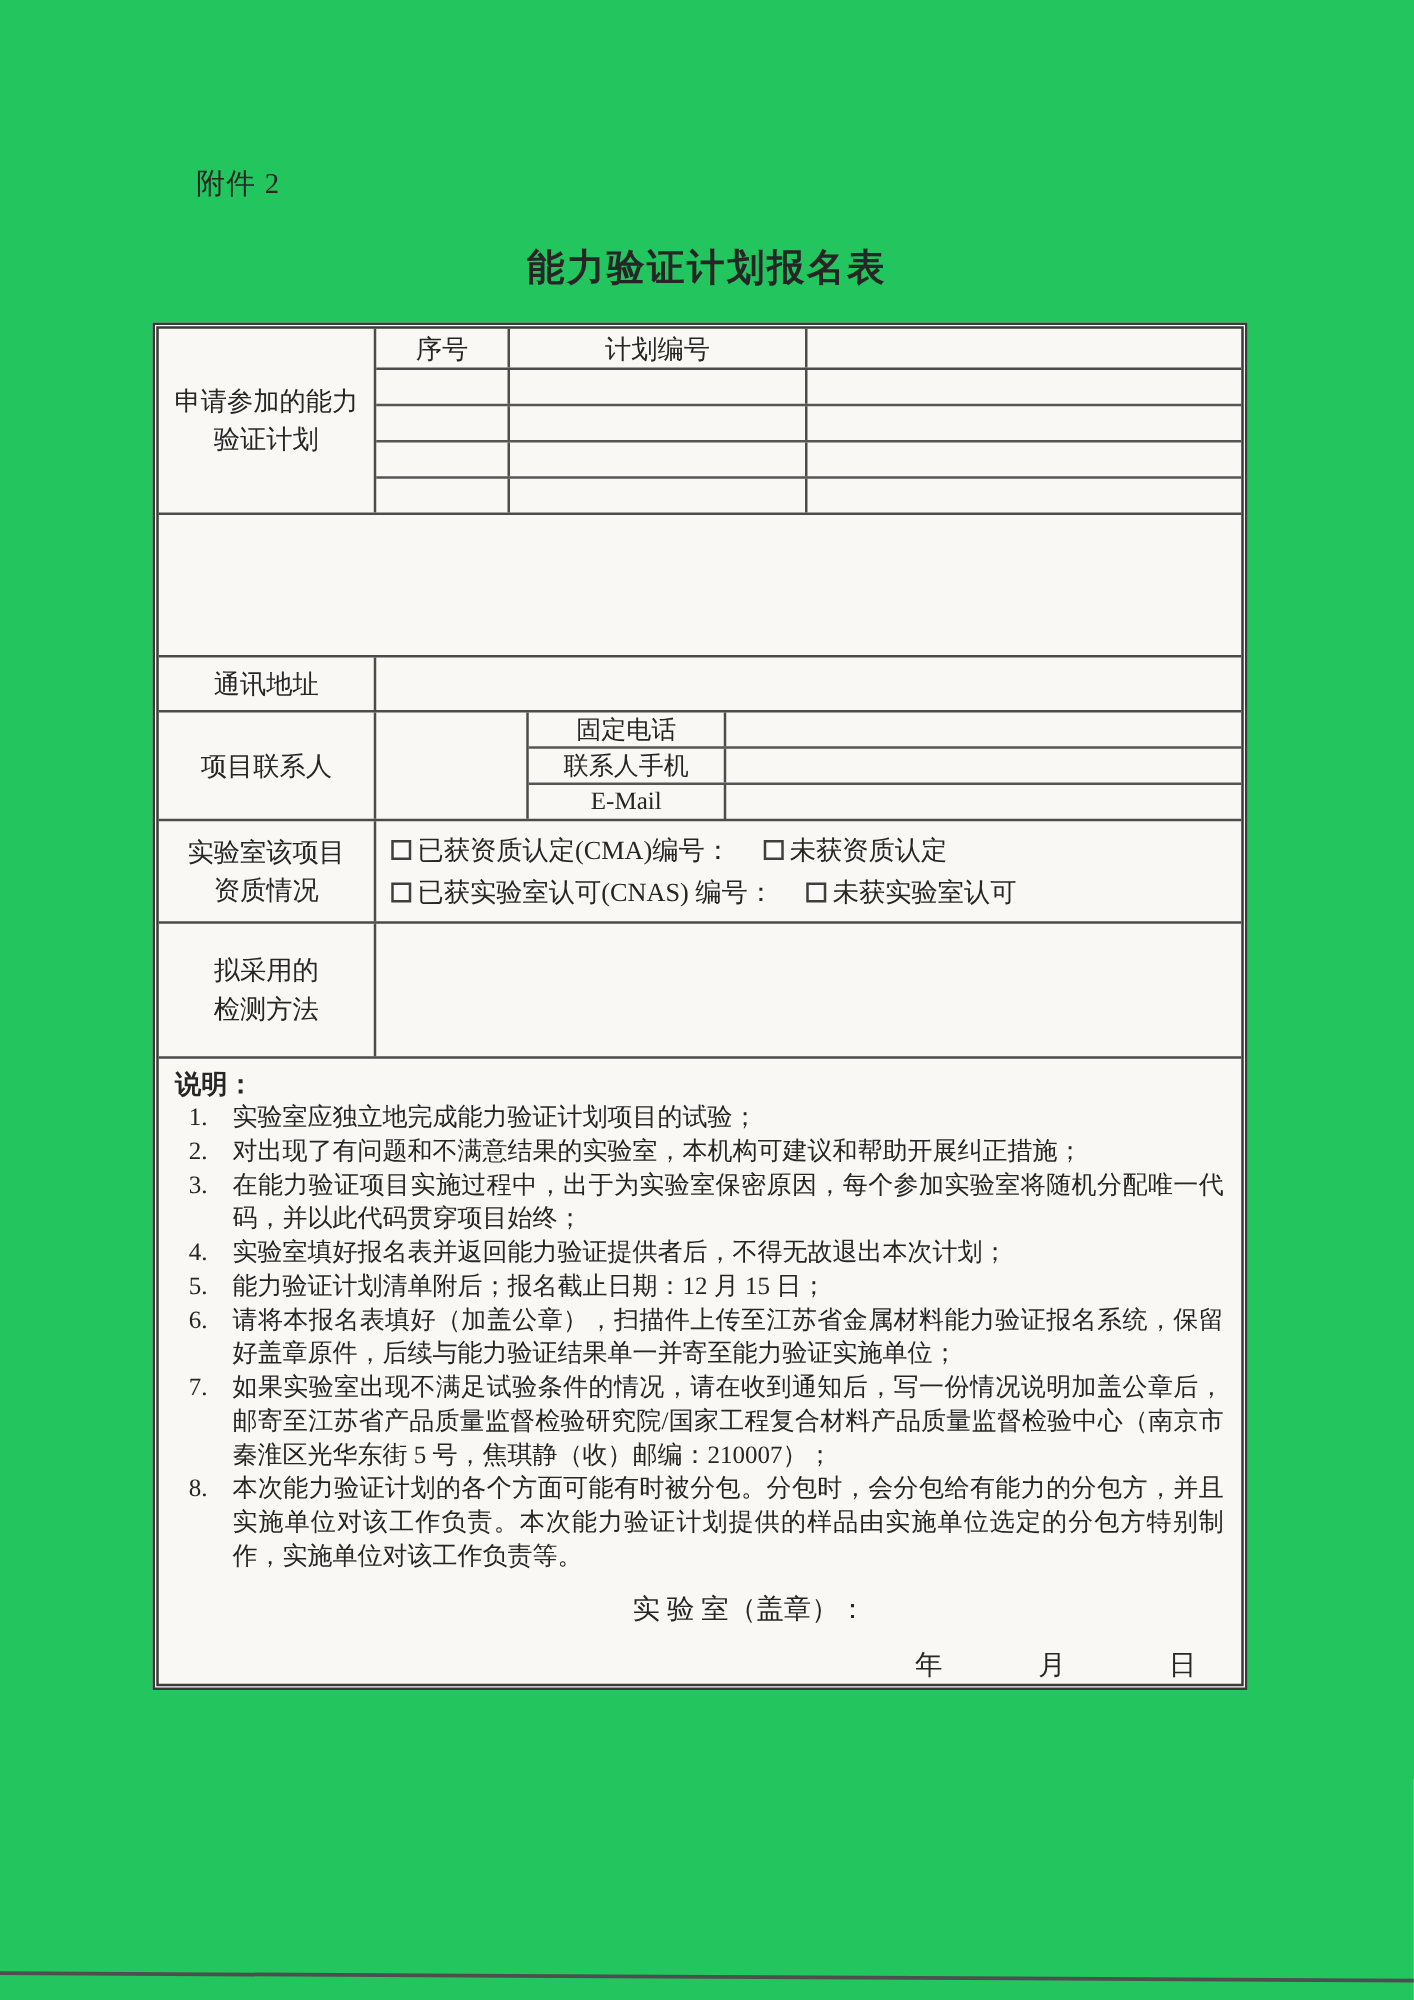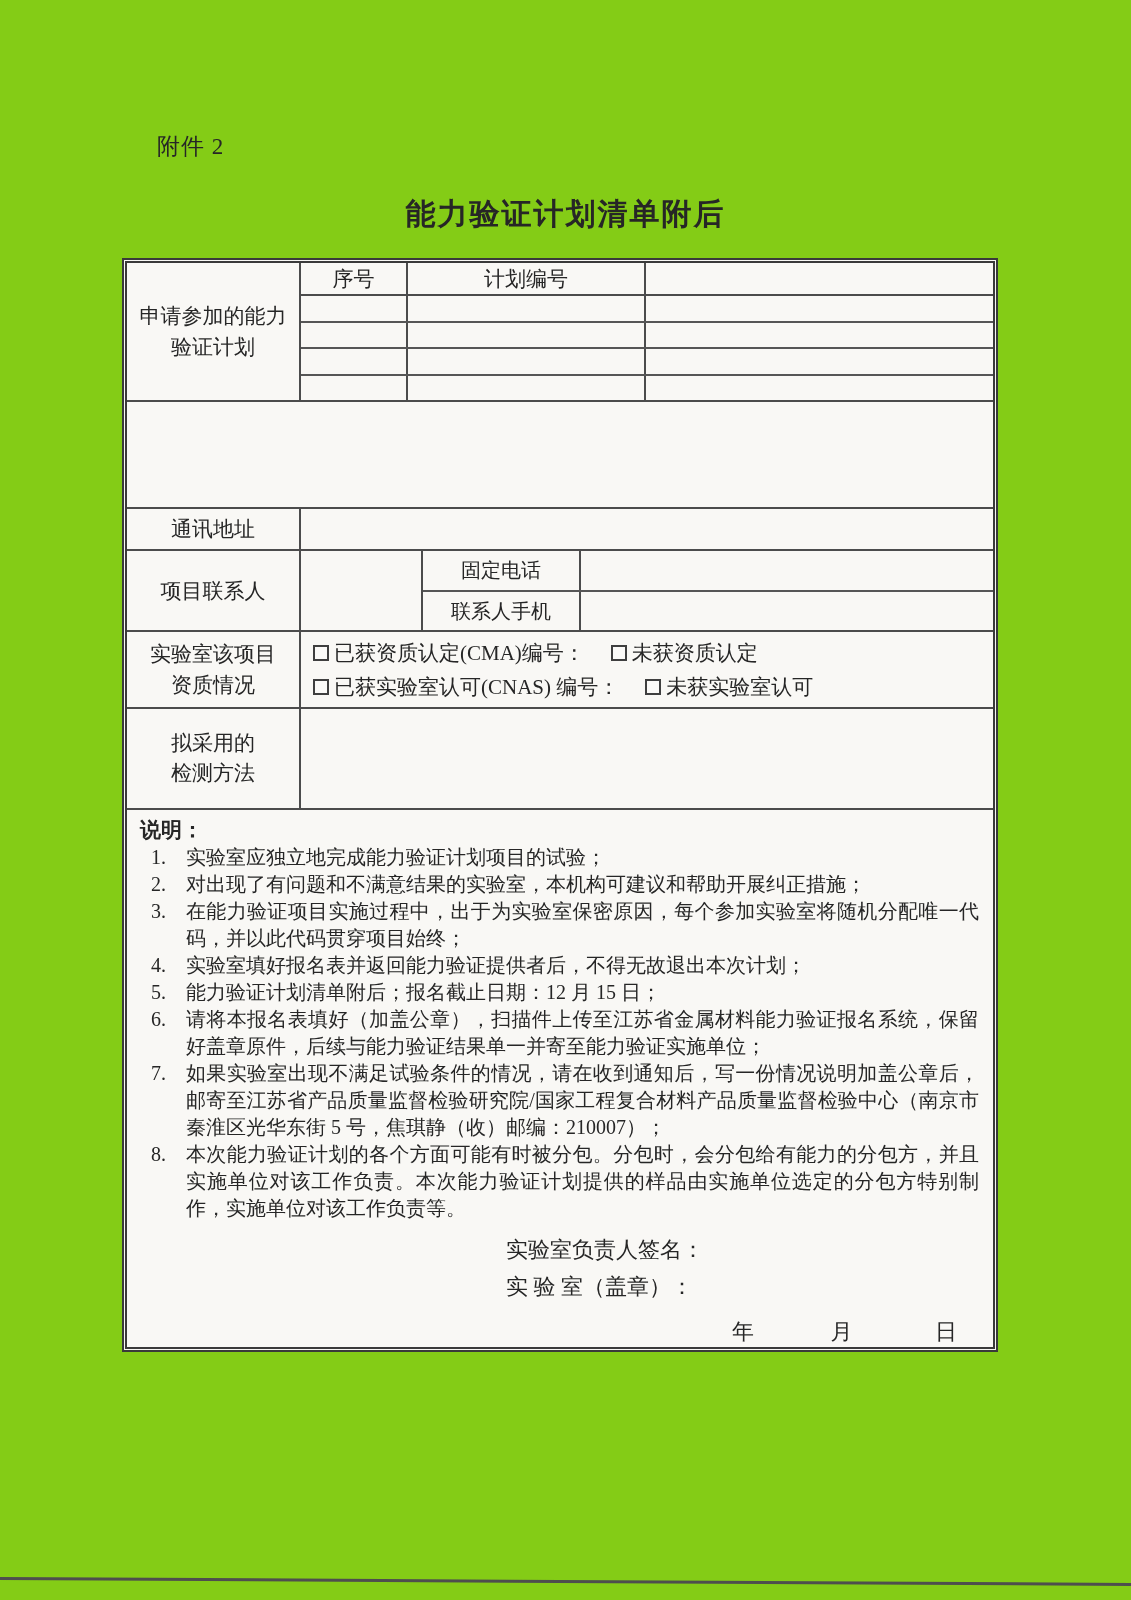--- a/index.html
+++ b/index.html
@@ -4,21 +4,21 @@
 <style>
   html,body{margin:0;padding:0;}
   body{
     font-family:"Liberation Serif","DejaVu Serif",serif;
     background:#e9e7e3;
   }
   .page{
     position:relative;
     width:1131px;height:1600px;
     margin:0 auto;
-    background:#84cc16;
+    background:#22c55e;
     color:#262626;
     overflow:hidden;
   }
   .attachment{
     position:absolute;left:157px;top:131px;
     font-size:23px;letter-spacing:1px;
   }
   .doc-title{
     position:absolute;left:0;right:0;top:194px;
     text-align:center;
@@ -108,21 +108,21 @@
     width:1145px;height:3px;background:#4e4e4e;
     transform:rotate(0.30deg);
   }
 </style>
 </head>
 <body>
 
 <div class="page">
 
   <div class="attachment">附件 2</div>
-  <div class="doc-title">能力验证计划清单附后</div>
+  <div class="doc-title">能力验证计划报名表</div>
 
   <div class="form-table">
 
     <div class="sect sect-plans">
       <div class="rowlabel">申请参加的能力
 验证计划</div>
       <div class="plans-grid">
         <div class="plans-hrow">
           <div class="hcell c-seq">序号</div>
           <div class="hcell c-code">计划编号</div>
@@ -164,20 +164,24 @@
       <div class="contact-name"></div>
       <div class="contact-sub">
         <div class="contact-row">
           <div class="contact-field-label">固定电话</div>
           <div class="contact-field-value"></div>
         </div>
         <div class="contact-row">
           <div class="contact-field-label">联系人手机</div>
           <div class="contact-field-value"></div>
         </div>
+        <div class="contact-row">
+          <div class="contact-field-label">E-Mail</div>
+          <div class="contact-field-value"></div>
+        </div>
       </div>
     </div>
 
     <div class="sect sect-qual">
       <div class="rowlabel">实验室该项目
 资质情况</div>
       <div class="qual-content">
         <div class="qual-line">
           <span class="cbx"></span>
           <span>已获资质认定(CMA)编号：</span>
@@ -231,21 +235,20 @@
           <div class="note">
             <span class="note-num">7.</span>
             <span class="note-text">如果实验室出现不满足试验条件的情况，请在收到通知后，写一份情况说明加盖公章后，邮寄至江苏省产品质量监督检验研究院/国家工程复合材料产品质量监督检验中心（南京市秦淮区光华东街 5 号，焦琪静（收）邮编：210007）；</span>
           </div>
           <div class="note">
             <span class="note-num">8.</span>
             <span class="note-text">本次能力验证计划的各个方面可能有时被分包。分包时，会分包给有能力的分包方，并且实施单位对该工作负责。本次能力验证计划提供的样品由实施单位选定的分包方特别制作，实施单位对该工作负责等。</span>
           </div>
         </div>
       <div class="sig-block">
-        <div>实验室负责人签名：</div>
         <div>实 验 室（盖章）：</div>
       </div>
       <div class="date-line">
         <span class="dchar d-year">年</span>
         <span class="dchar d-month">月</span>
         <span class="dchar d-day">日</span>
       </div>
     </div>
 
   </div>

